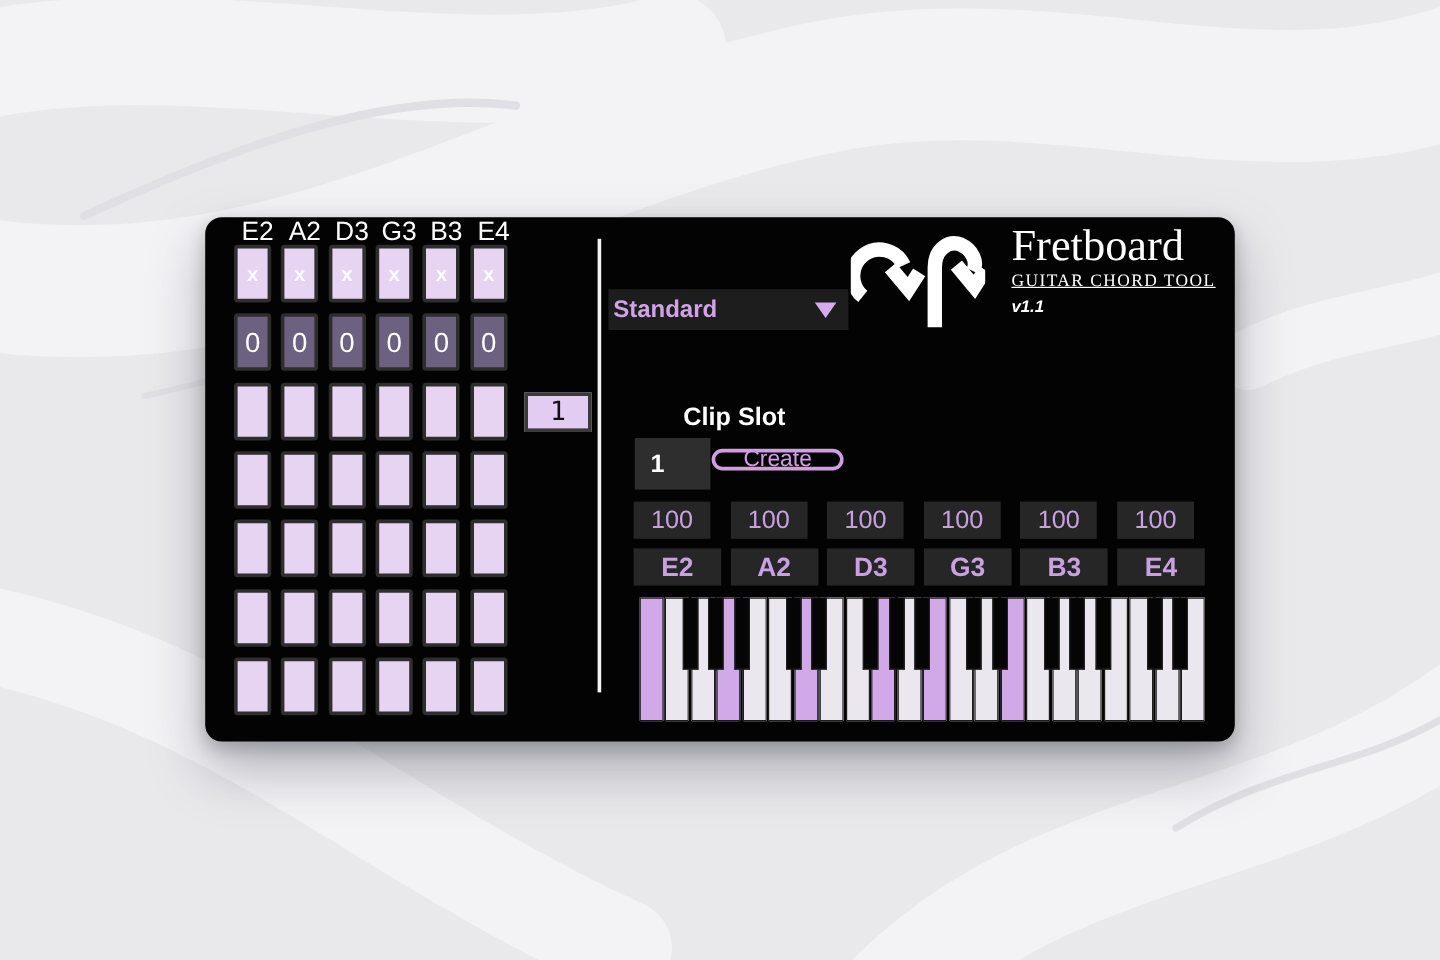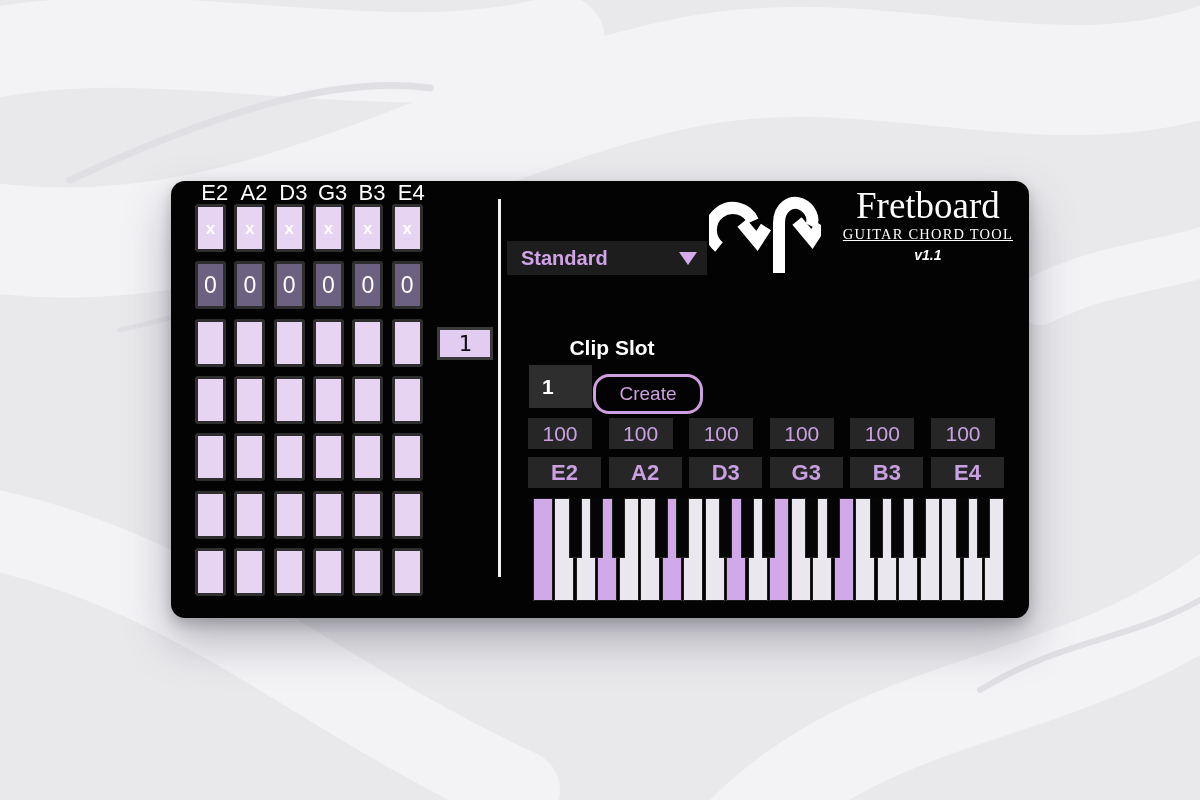--- a/index.html
+++ b/index.html
@@ -32,38 +32,38 @@
     display:flex;align-items:center;justify-content:center;
     color:#111;font-size:22px;font-family:"DejaVu Sans Mono",monospace;
   }
   .divider{position:absolute;left:327px;top:18px;width:2.5px;height:378px;background:#f2f2f2;}
   
   .tuning-label{position:absolute;left:336px;top:24px;width:200px;text-align:center;color:#fff;font-size:21px;}
   .tuning-menu{
     position:absolute;left:336px;top:60px;width:200px;height:34px;background:#1d1d1d;
     display:flex;align-items:center;cursor:pointer;
   }
-  .tuning-menu .sel{color:#d0a3e6;font-weight:bold;font-size:20px;padding-left:14px;flex:1;}
+  .tuning-menu .sel{color:#d0a3e6;font-weight:bold;font-size:20px;padding-left:4px;flex:1;}
   .tri-down{width:0;height:0;border-left:9px solid transparent;border-right:9px solid transparent;
     border-top:13px solid #d6abec;margin-right:10px;}
   
   .logo-hooks{position:absolute;left:538px;top:14px;}
-  .brand{position:absolute;right:16px;top:6px;text-align:center;color:#fff;}
+  .brand{position:absolute;right:16px;top:6px;text-align:left;color:#fff;}
   .brand .t{font-family:"Liberation Serif",serif;font-size:37px;line-height:38px;}
   .brand .s{font-family:"Liberation Serif",serif;font-size:14.5px;letter-spacing:1.2px;margin-top:1px;text-decoration:underline;}
   .brand .v{font-size:14px;font-weight:bold;font-style:italic;margin-top:4px;}
   
   .clip-label{position:absolute;left:341px;top:155px;width:200px;text-align:center;color:#fff;font-size:21px;font-weight:bold;}
   .clip-num{
     position:absolute;left:358px;top:184px;width:63px;height:43px;background:#2e2e2e;
     display:flex;align-items:center;color:#fff;font-size:21px;font-weight:bold;cursor:text;
   }
   .clip-num span{padding-left:13px;}
   .create-btn{
-    position:absolute;left:422px;top:193px;width:110px;height:40px;box-sizing:border-box;
+    position:absolute;left:422px;top:193px;width:110px;height:18px;box-sizing:border-box;
     border:3px solid #cf9fe2;border-radius:16px;background:transparent;
     display:flex;align-items:center;justify-content:center;
     color:#cf9fe2;font-size:19px;cursor:pointer;
   }
   
   .vel-box,.note-box{
     position:absolute;height:31px;background:#262626;
     display:flex;align-items:center;justify-content:center;
     color:#c9a0e2;cursor:pointer;
   }

